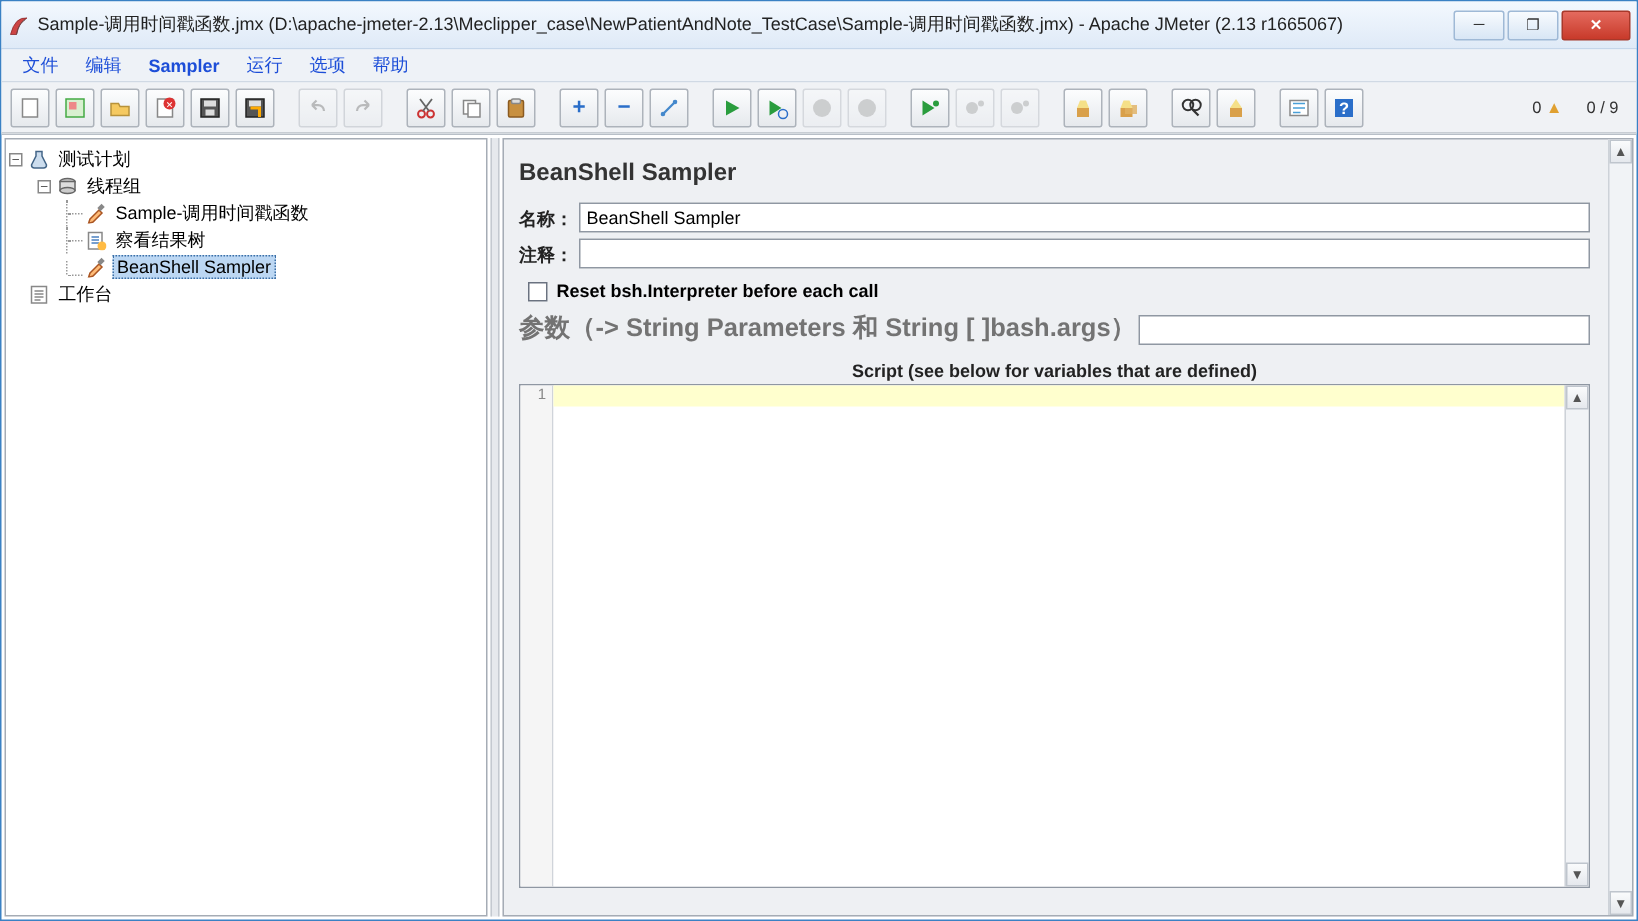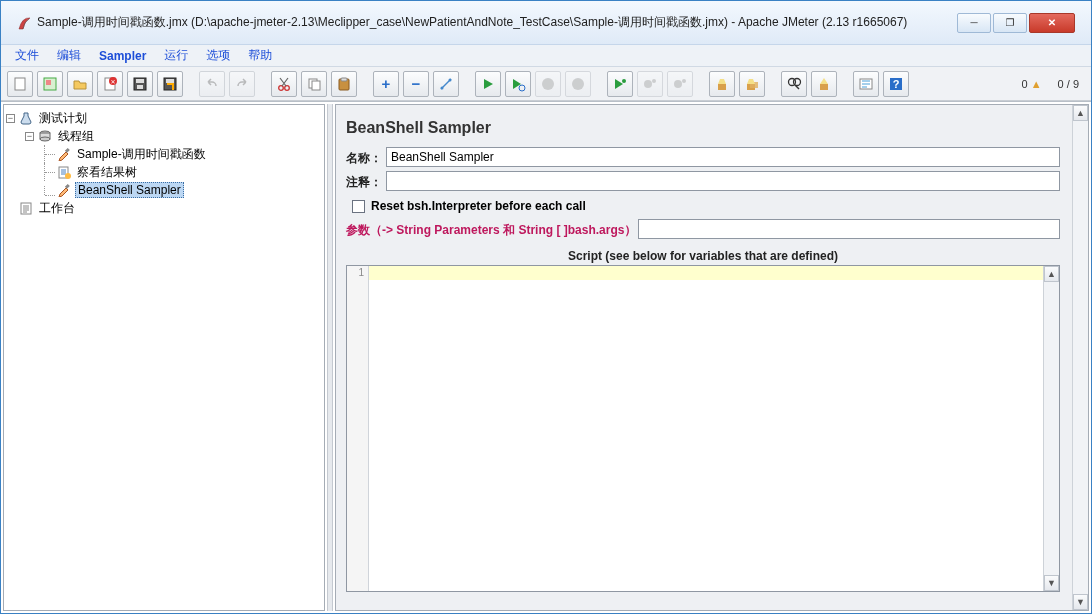--- a/index.html
+++ b/index.html
@@ -1,18 +1,18 @@
 <!DOCTYPE html>
 <html><head>
 <meta charset="utf-8">
 <style>
 * { box-sizing: border-box; margin: 0; padding: 0; }
 body { font-family: "Microsoft YaHei", Tahoma, Arial, sans-serif; font-size: 12px; background: #fff; overflow: hidden; }
 .window { width: 1092px; height: 614px; border: 1px solid #3a81c4; display: flex; flex-direction: column; background: #fff; }
-.titlebar { height: 44px; background: linear-gradient(#f3f8fe, #dfeaf7); display: flex; align-items: center; padding: 0 16px; border-bottom: 1px solid #c5d6ea; }
+.titlebar { height: 32px; background: linear-gradient(#f3f8fe, #dfeaf7); display: flex; align-items: center; padding: 0 4px; border-bottom: 1px solid #c5d6ea; }
 .titlebar .feather { width: 16px; height: 16px; margin-right: 4px; }
 .titlebar .title-text { color: #222; flex: 1; overflow: hidden; white-space: nowrap; }
 .win-controls { display: flex; gap: 0; }
 .win-btn { width: 34px; height: 20px; border: 1px solid #9fb9d6; border-radius: 2px; background: linear-gradient(#f8fbfe,#d8e6f5); margin-left: 2px; display: flex; align-items: center; justify-content: center; font-size: 10px; color: #333; }
 .win-btn.close { background: linear-gradient(#e46a5e,#c83a2a); color: #fff; width: 46px; border-color: #a8382a; font-weight: bold; }
 .menubar { height: 22px; background: #eef2f7; display: flex; align-items: center; padding: 0 6px; gap: 2px; border-bottom: 1px solid #d0d9e4; }
 .menubar span { padding: 10px 8px; color: #1d4ed8; }
 .menubar span b { font-weight: bold; }
 .toolbar { height: 34px; background: #f0f2f5; border-bottom: 1px solid #c8cdd3; display: flex; align-items: center; padding: 3px 6px; gap: 4px; position: relative; }
 .tb-btn { width: 26px; height: 26px; border: 1px solid #adb3bb; border-radius: 2px; background: linear-gradient(#fcfdfe,#e6e9ed); display: flex; align-items: center; justify-content: center; font-size: 13px; }
@@ -27,21 +27,21 @@
 .tree-ind { display:inline-block; width: 19px; }
 .tree-icon { width: 16px; height: 16px; margin-right: 3px; display: inline-flex; align-items: center; justify-content: center; font-size: 11px; }
 .tree-label { padding: 0 2px; }
 .tree-label.selected { background: #bcd7f3; border: 1px dotted #3a6ea5; }
 .splitter { width: 6px; background: #e6e9ed; cursor: col-resize; margin: 2px 0; border-left: 1px solid #c4c9d0; border-right: 1px solid #c4c9d0; }
 .editor-panel { flex: 1; border: 1px solid #a5acb5; margin: 2px; background: #eef0f3; display: flex; flex-direction: column; padding: 8px 10px 4px 10px; position: relative; min-width: 0; }
 .editor-title { font-size: 16px; font-weight: bold; color: #333; padding: 6px 0 10px 0; }
 .field-row { display: flex; align-items: flex-end; margin-bottom: 4px; }
 .field-label { font-weight: bold; font-size: 12px; color: #222; width: 40px; }
 .field-input { flex: 1; height: 20px; border: 1px solid #8f97a2; background: #fff; padding: 1px 4px; font-family: inherit; font-size: 12px; }
-.wide-label { font-weight: bold; font-size: 12px; color: #be185d; margin-right: 2px; white-space: nowrap; }
+.wide-label { font-weight: bold; font-size: 17px; color: #737373; margin-right: 2px; white-space: nowrap; }
 .checkbox-row { display: flex; align-items: center; margin: 4px 0 6px 6px; }
 .checkbox { width: 13px; height: 13px; border: 1px solid #6a7280; background: #fff; margin-right: 6px; }
 .script-label { font-weight: bold; font-size: 12px; color: #222; margin: 6px 0 2px 0; text-align: center; }
 .script-area { flex: 1; display: flex; border: 1px solid #8f97a2; background: #fff; min-height: 0; }
 .gutter { width: 22px; background: #f5f5f5; border-right: 1px solid #d0d4da; font-size: 10px; color: #888; padding-top: 1px; text-align: right; }
 .gutter div { padding-right: 4px; height: 14px; }
 .code { flex: 1; background: #fff; position: relative; }
 .code .line1 { height: 14px; background: #ffffce; }
 .vscroll { width: 16px; background: #f1f3f6; border-left: 1px solid #cdd2d8; position: relative; }
 .vscroll .arrow { height: 16px; border: 1px solid #bfc5cd; background: linear-gradient(#fafbfc,#e5e8ed); font-size: 9px; text-align: center; line-height: 14px; color: #555; }

